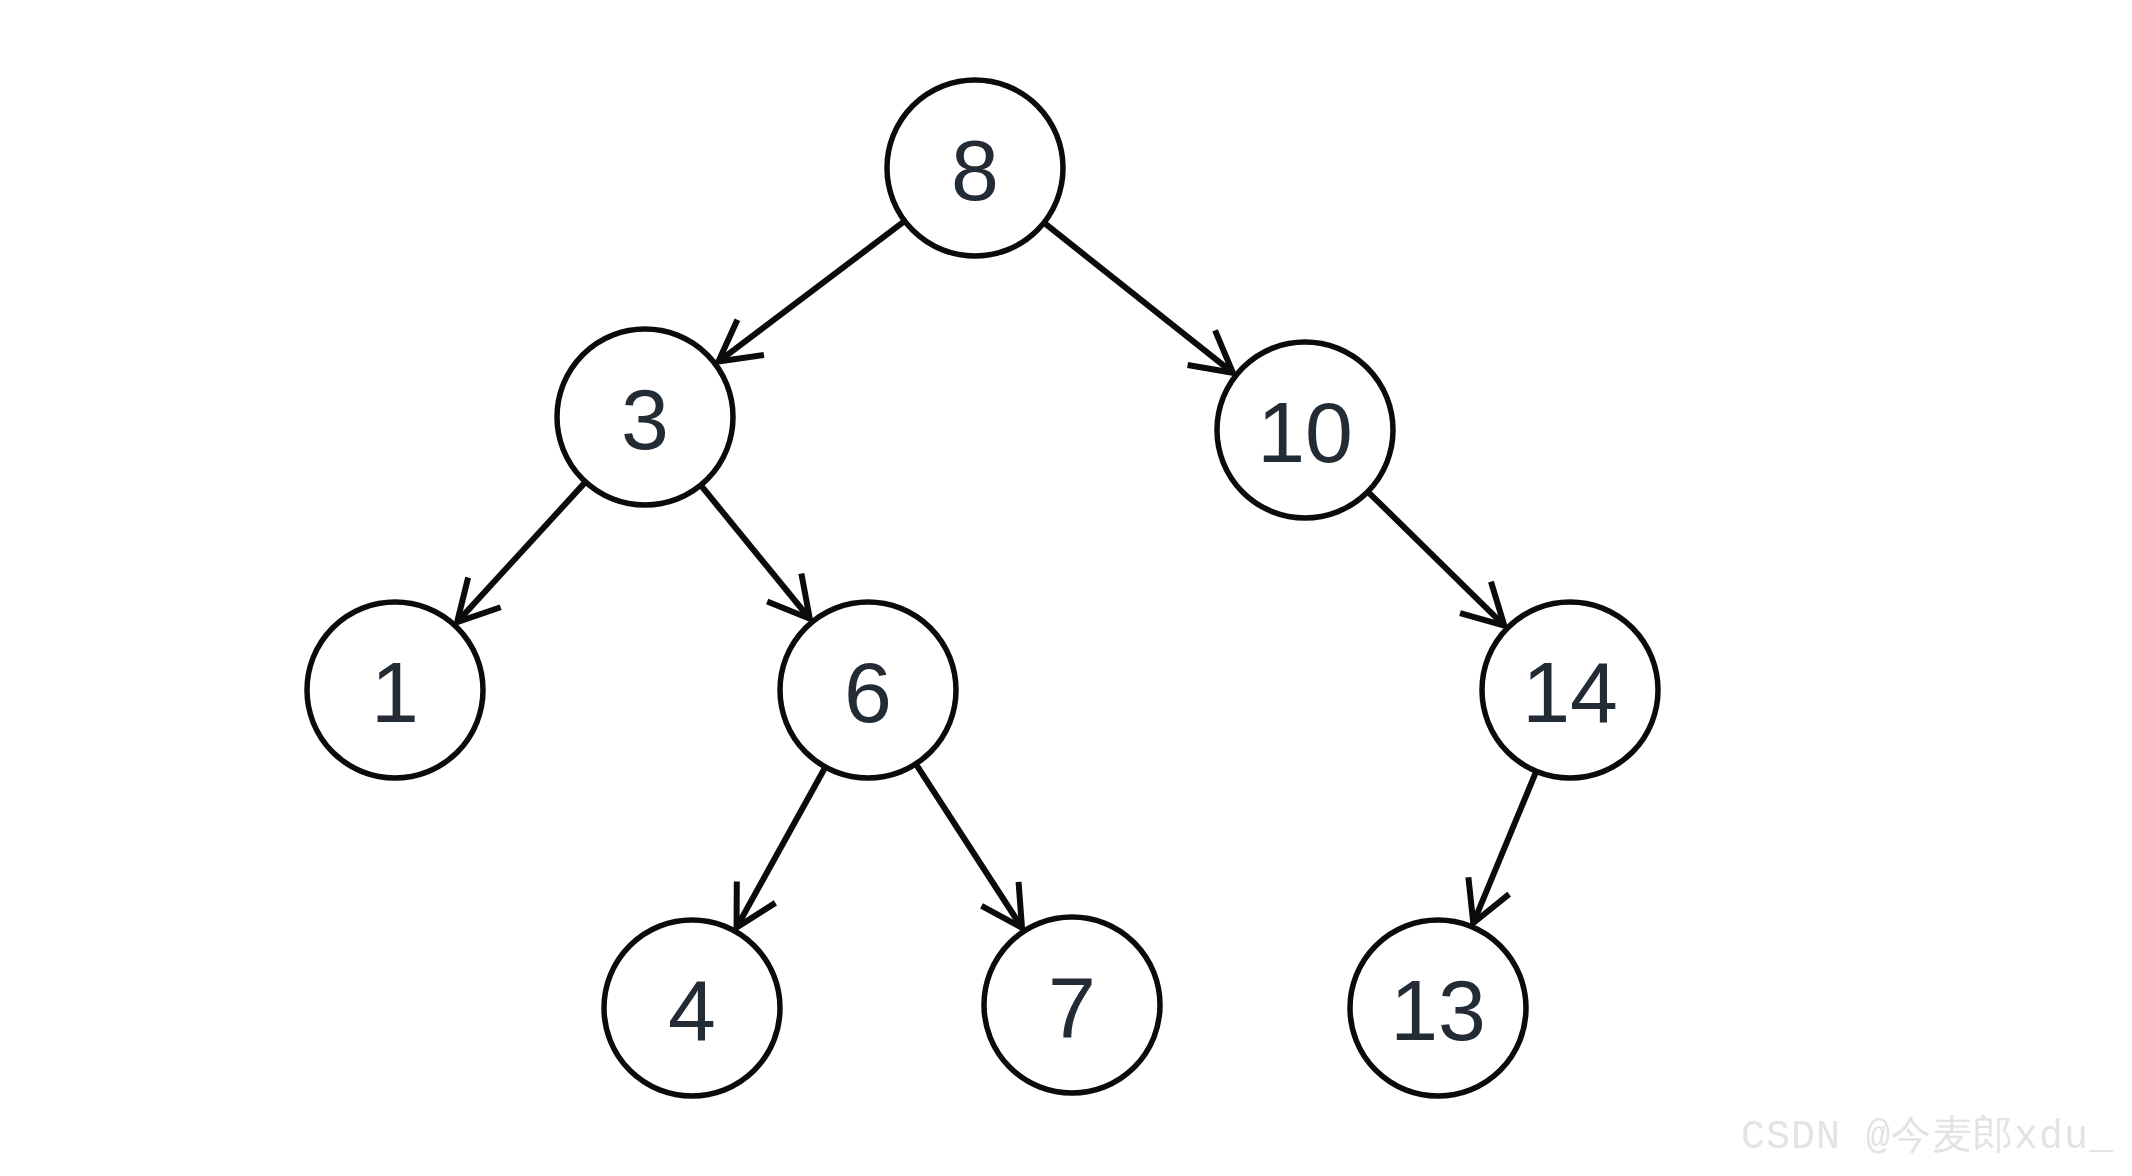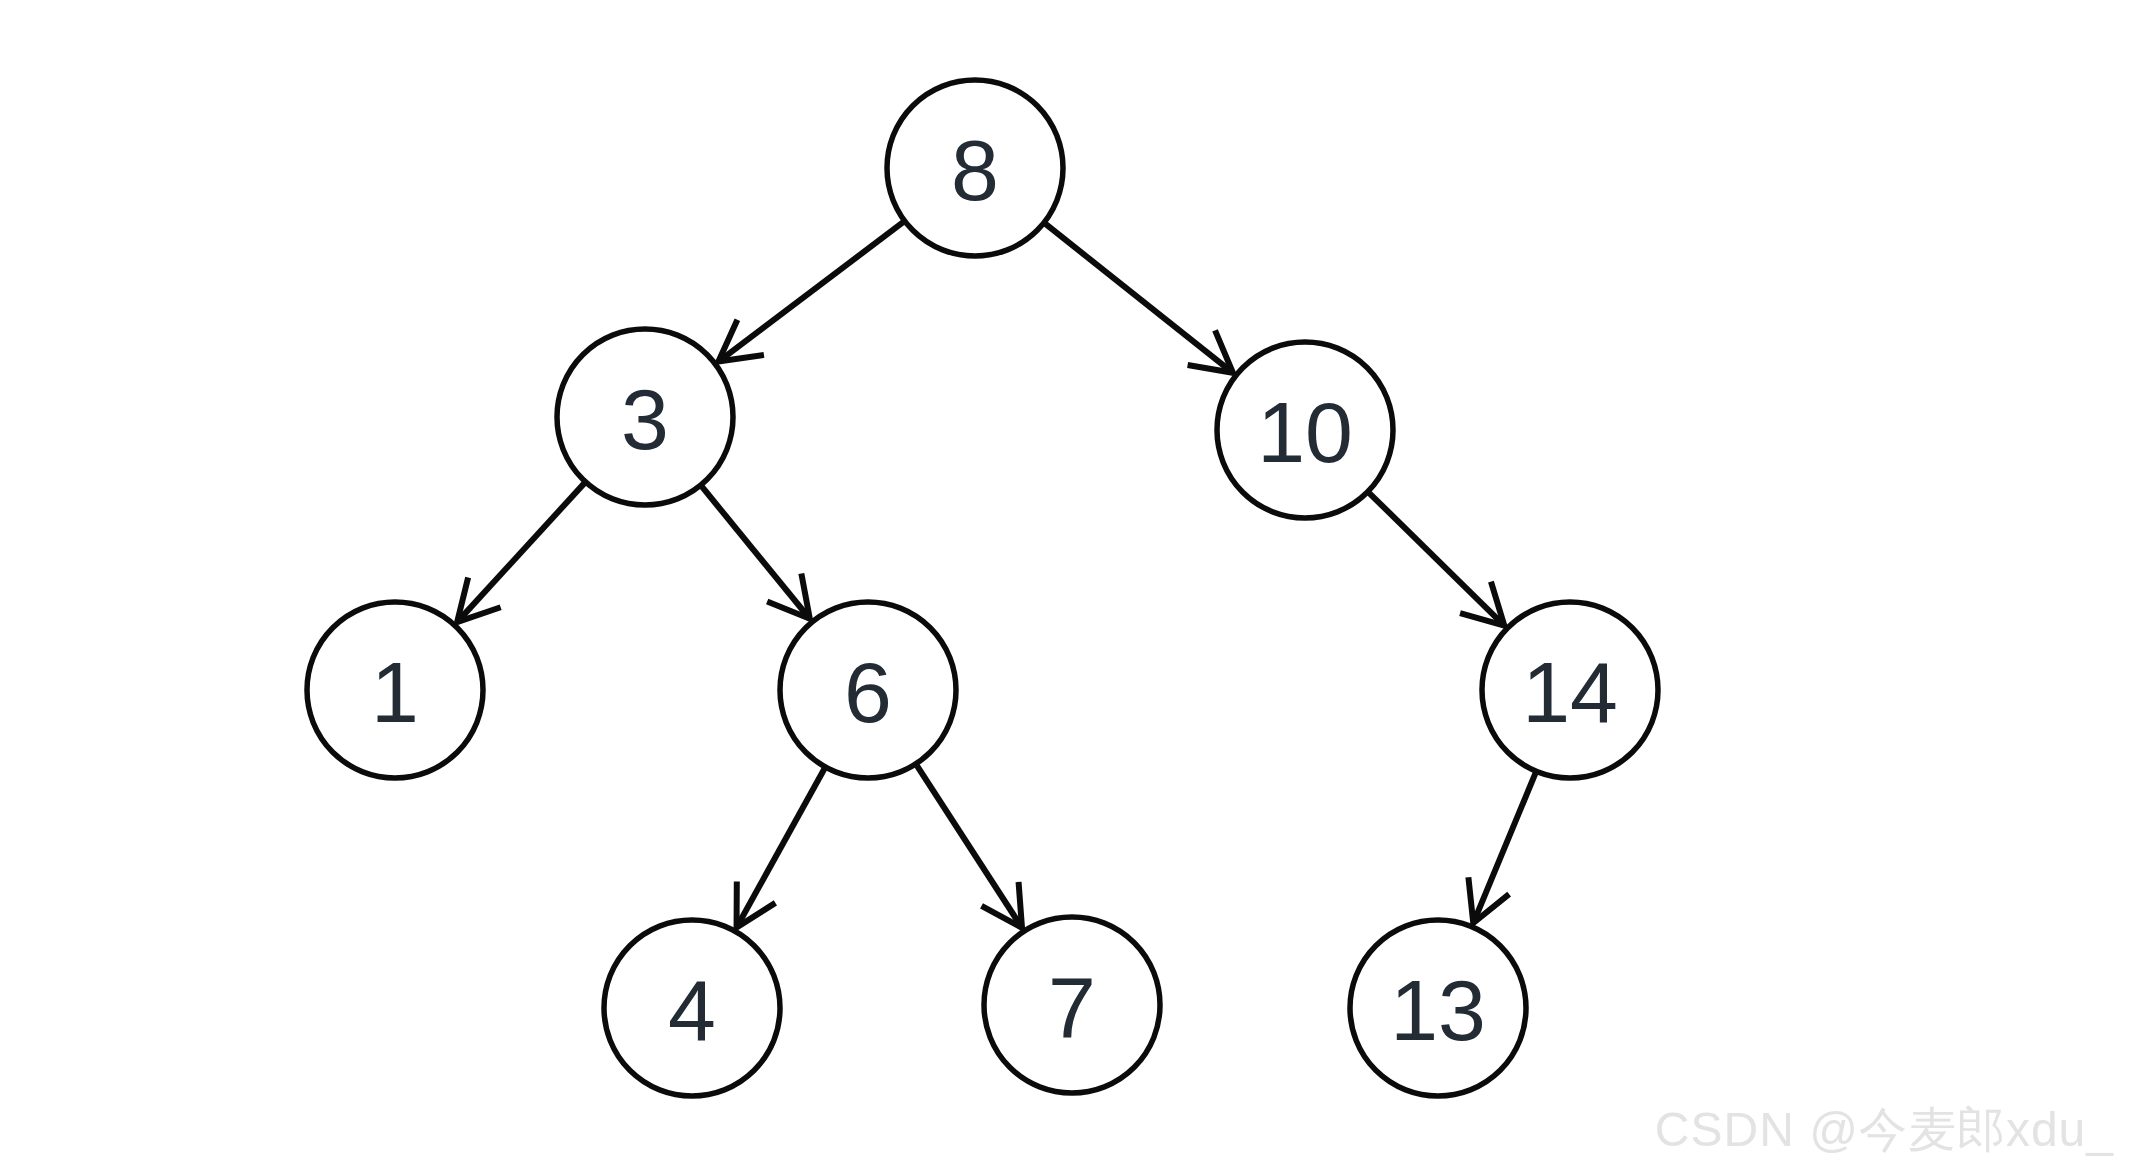--- a/index.html
+++ b/index.html
@@ -47,22 +47,22 @@
     stroke: #0b0b0b;
     stroke-width: 6;
     stroke-linecap: butt;
     stroke-linejoin: miter;
     fill: none;
   }
   #watermark {
     position: absolute;
     right: 18px;
     bottom: 14px;
-    font-family: Liberation Sans, sans-serif;
-    font-size: 48px;
+    font-family: Liberation Mono, monospace;
+    font-size: 40px;
     color: #e3e3e3;
     letter-spacing: 1px;
     white-space: nowrap;
     user-select: none;
   }
 </style>
 </head>
 <body>
 
 <div id="canvas">

